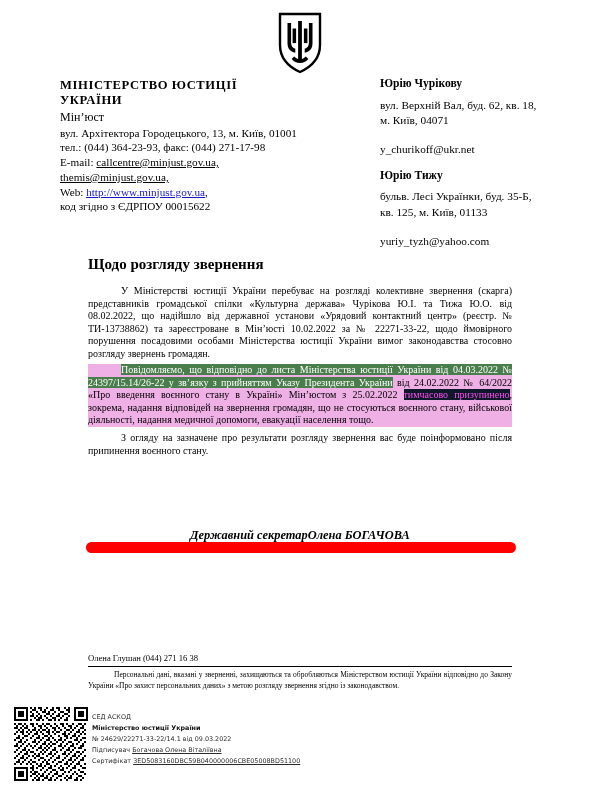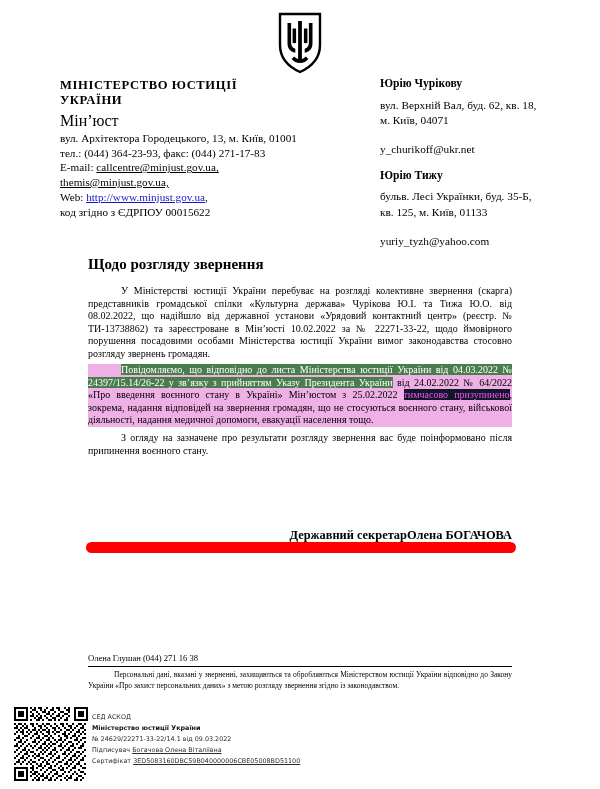--- a/index.html
+++ b/index.html
@@ -43,21 +43,21 @@
     font-size: 11.2px;
     line-height: 1.32;
   }
   .lh-title {
     font-weight: bold;
     font-size: 12.6px;
     letter-spacing: 0.6px;
     line-height: 1.22;
   }
   .lh-sub {
-    font-size: 16px;
+    font-size: 12px;
     margin-top: 1px;
   }
   .lh-line { white-space: nowrap; }
   .lh-link {
     text-decoration: underline;
     color: #000;
   }
   .lh-link.web { color: #1515c7; }
 
   
@@ -129,24 +129,25 @@
   }
   .para-last { margin-top: 5px; }
 
   
   .sig-row {
     position: absolute;
     left: 88px;
     top: 528px;
     width: 424px;
     display: flex;
-    justify-content: flex-end;
+    justify-content: center;
     align-items: baseline;
     font-weight: bold;
     font-size: 12.4px;
+    font-style: italic;
   }
   .sig-bar {
     position: absolute;
     left: 86px;
     top: 542px;
     width: 430px;
     height: 11px;
     background: #ff0000;
     border-radius: 6px;
   }
@@ -222,21 +223,21 @@
     </svg>
   </div>
 
   <div class="letterhead">
     <div class="lh-title">
       <div>МІНІСТЕРСТВО ЮСТИЦІЇ</div>
       <div>УКРАЇНИ</div>
     </div>
     <div class="lh-sub">Мін’юст</div>
     <div class="lh-line">вул. Архітектора Городецького, 13, м. Київ, 01001</div>
-    <div class="lh-line">тел.: (044) 364-23-93, факс: (044) 271-17-83</div>
+    <div class="lh-line">тел.: (044) 364-23-93, факс: (044) 271-17-98</div>
     <div class="lh-line">
       <span>E-mail:</span>
       <span class="lh-link">callcentre@minjust.gov.ua,</span>
     </div>
     <div class="lh-line">
       <span class="lh-link">themis@minjust.gov.ua,</span>
     </div>
     <div class="lh-line">
       <span>Web:</span>
       <span class="lh-link web">http://www.minjust.gov.ua</span><span>,</span>

